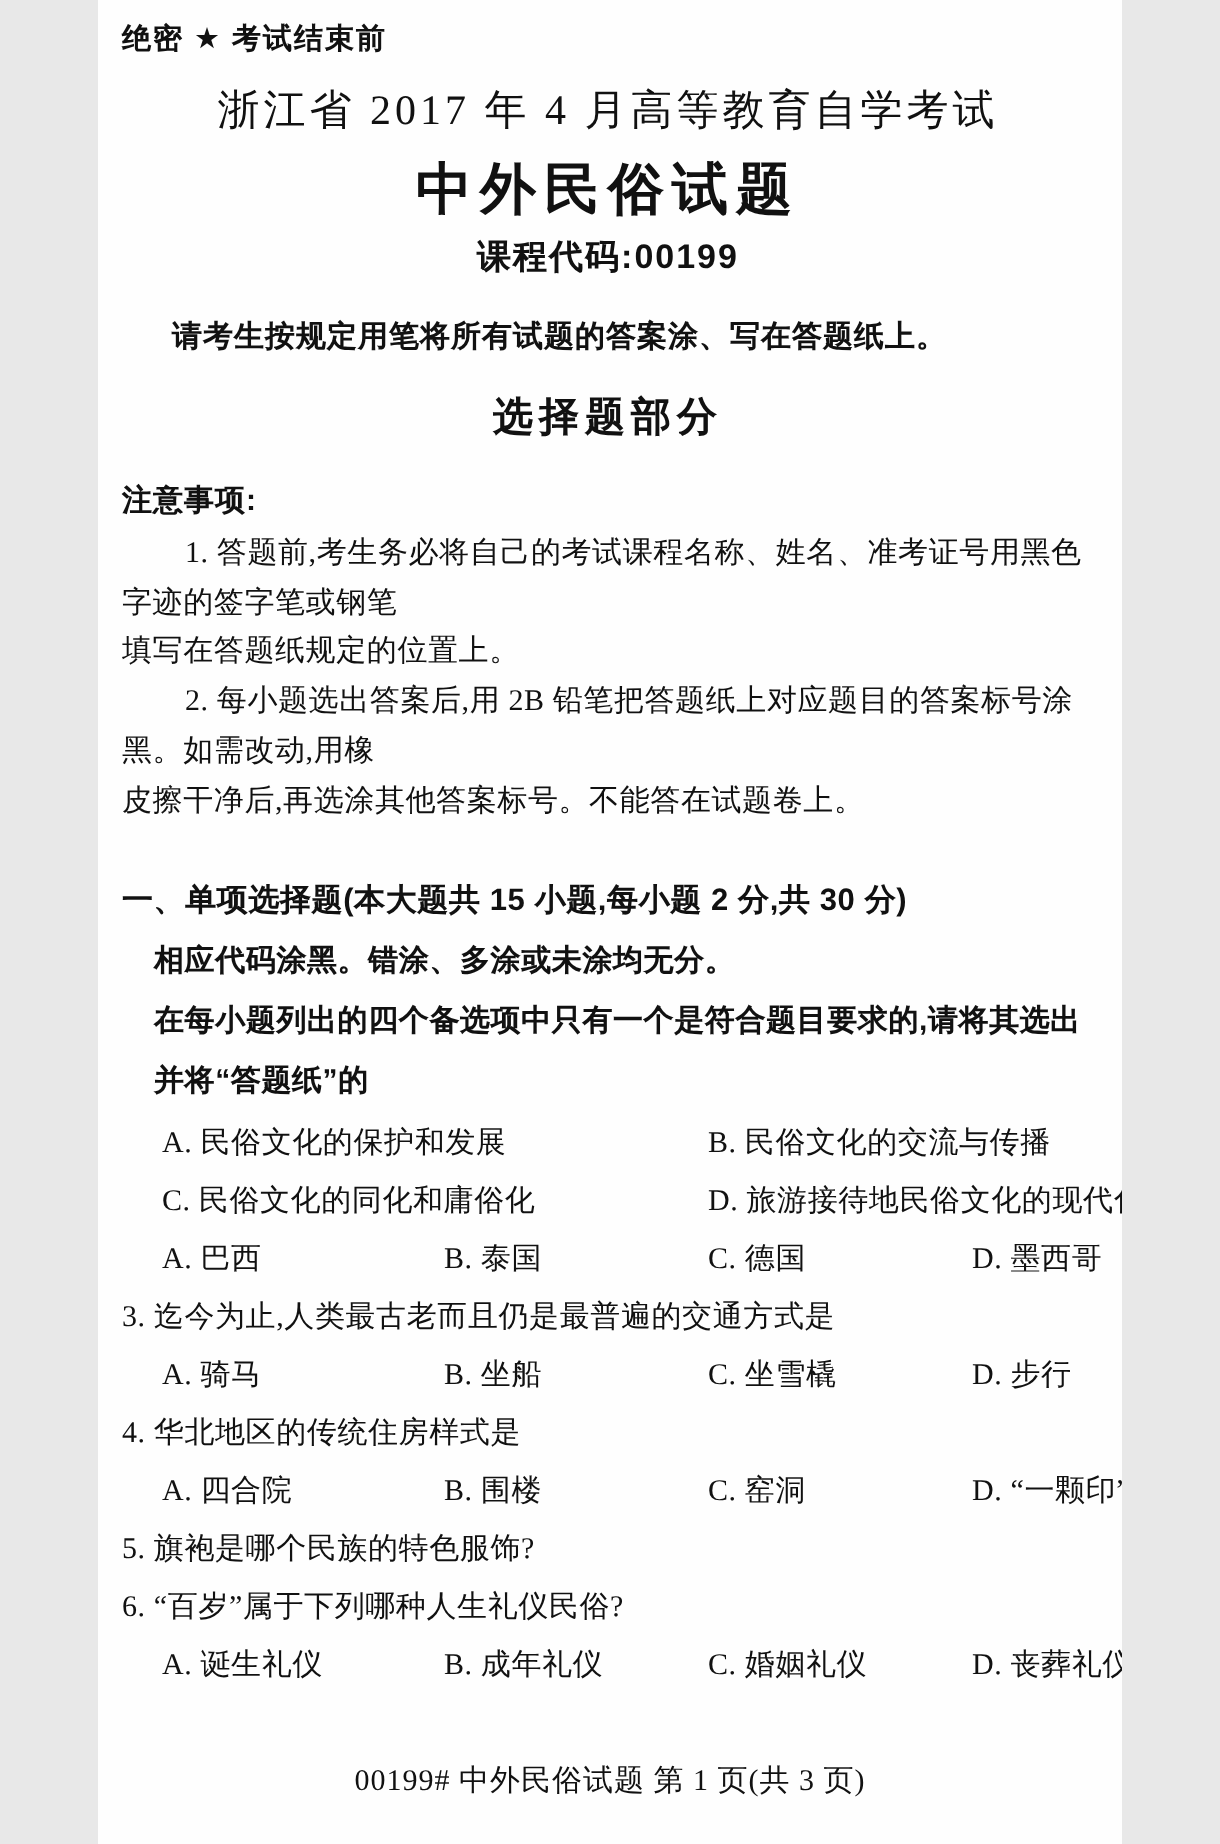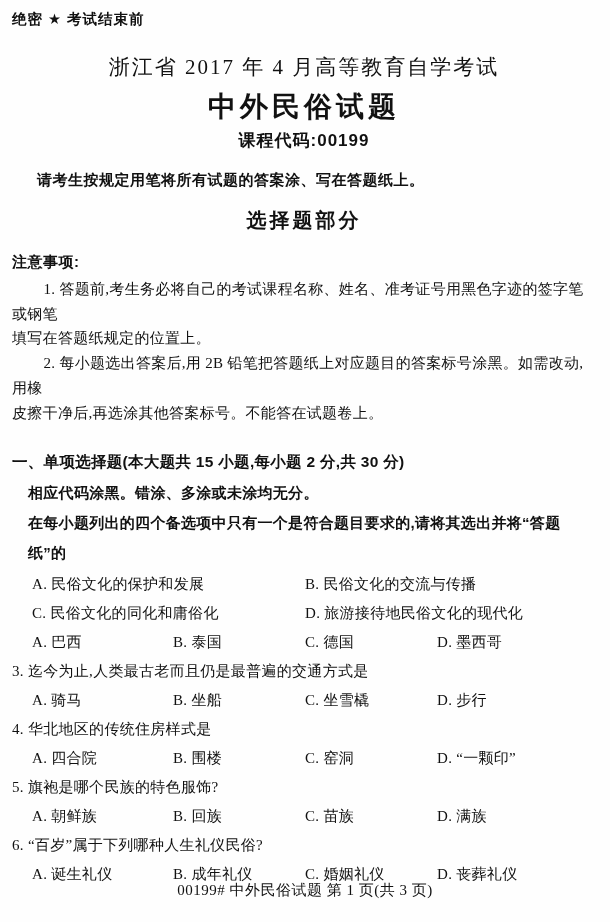--- a/index.html
+++ b/index.html
@@ -1,18 +1,18 @@
 <!DOCTYPE html>
 <html><head>
 <meta charset="utf-8">
 <style>
   html, body { margin: 0; padding: 0; background: #e8e8e8; }
   .page {
     position: relative;
-    width: 610px;
+    width: 512px;
     height: 922px;
     margin: 0 auto;
     background: #fefefe;
     color: #111;
     font-family: "Liberation Serif", "DejaVu Serif", serif;
     font-size: 15px;
     box-sizing: border-box;
     padding: 8px 14px 0 12px;
     overflow: hidden;
   }
@@ -21,21 +21,21 @@
     font-family: "Liberation Sans", "DejaVu Sans", sans-serif;
     font-weight: 700;
     font-size: 14.5px;
     letter-spacing: 1px;
     margin-top: 2px;
   }
   .exam-session {
     text-align: center;
     font-size: 21px;
     letter-spacing: 2px;
-    margin-top: 24px;
+    margin-top: 12px;
   }
   .paper-title {
     text-align: center;
     font-family: "Liberation Sans", "DejaVu Sans", sans-serif;
     font-weight: 700;
     font-size: 28px;
     letter-spacing: 4px;
     margin: 7px 0 3px 0;
   }
   .course-code {
@@ -167,26 +167,20 @@
         <span class="q-option col-3">D. 步行</span>
       </div>
       <div class="q-stem">4. 华北地区的传统住房样式是</div>
       <div class="q-options">
         <span class="q-option col-0">A. 四合院</span>
         <span class="q-option col-1">B. 围楼</span>
         <span class="q-option col-2">C. 窑洞</span>
         <span class="q-option col-3">D. “一颗印”</span>
       </div>
       <div class="q-stem">5. 旗袍是哪个民族的特色服饰?</div>
-      <div class="q-options">
-        <span class="q-option col-0">A. 朝鲜族</span>
-        <span class="q-option col-1">B. 回族</span>
-        <span class="q-option col-2">C. 苗族</span>
-        <span class="q-option col-3">D. 满族</span>
-      </div>
       <div class="q-stem">6. “百岁”属于下列哪种人生礼仪民俗?</div>
       <div class="q-options">
         <span class="q-option col-0">A. 诞生礼仪</span>
         <span class="q-option col-1">B. 成年礼仪</span>
         <span class="q-option col-2">C. 婚姻礼仪</span>
         <span class="q-option col-3">D. 丧葬礼仪</span>
       </div>
     </div>
 
   <div class="footer">00199# 中外民俗试题 第 1 页(共 3 页)</div>

